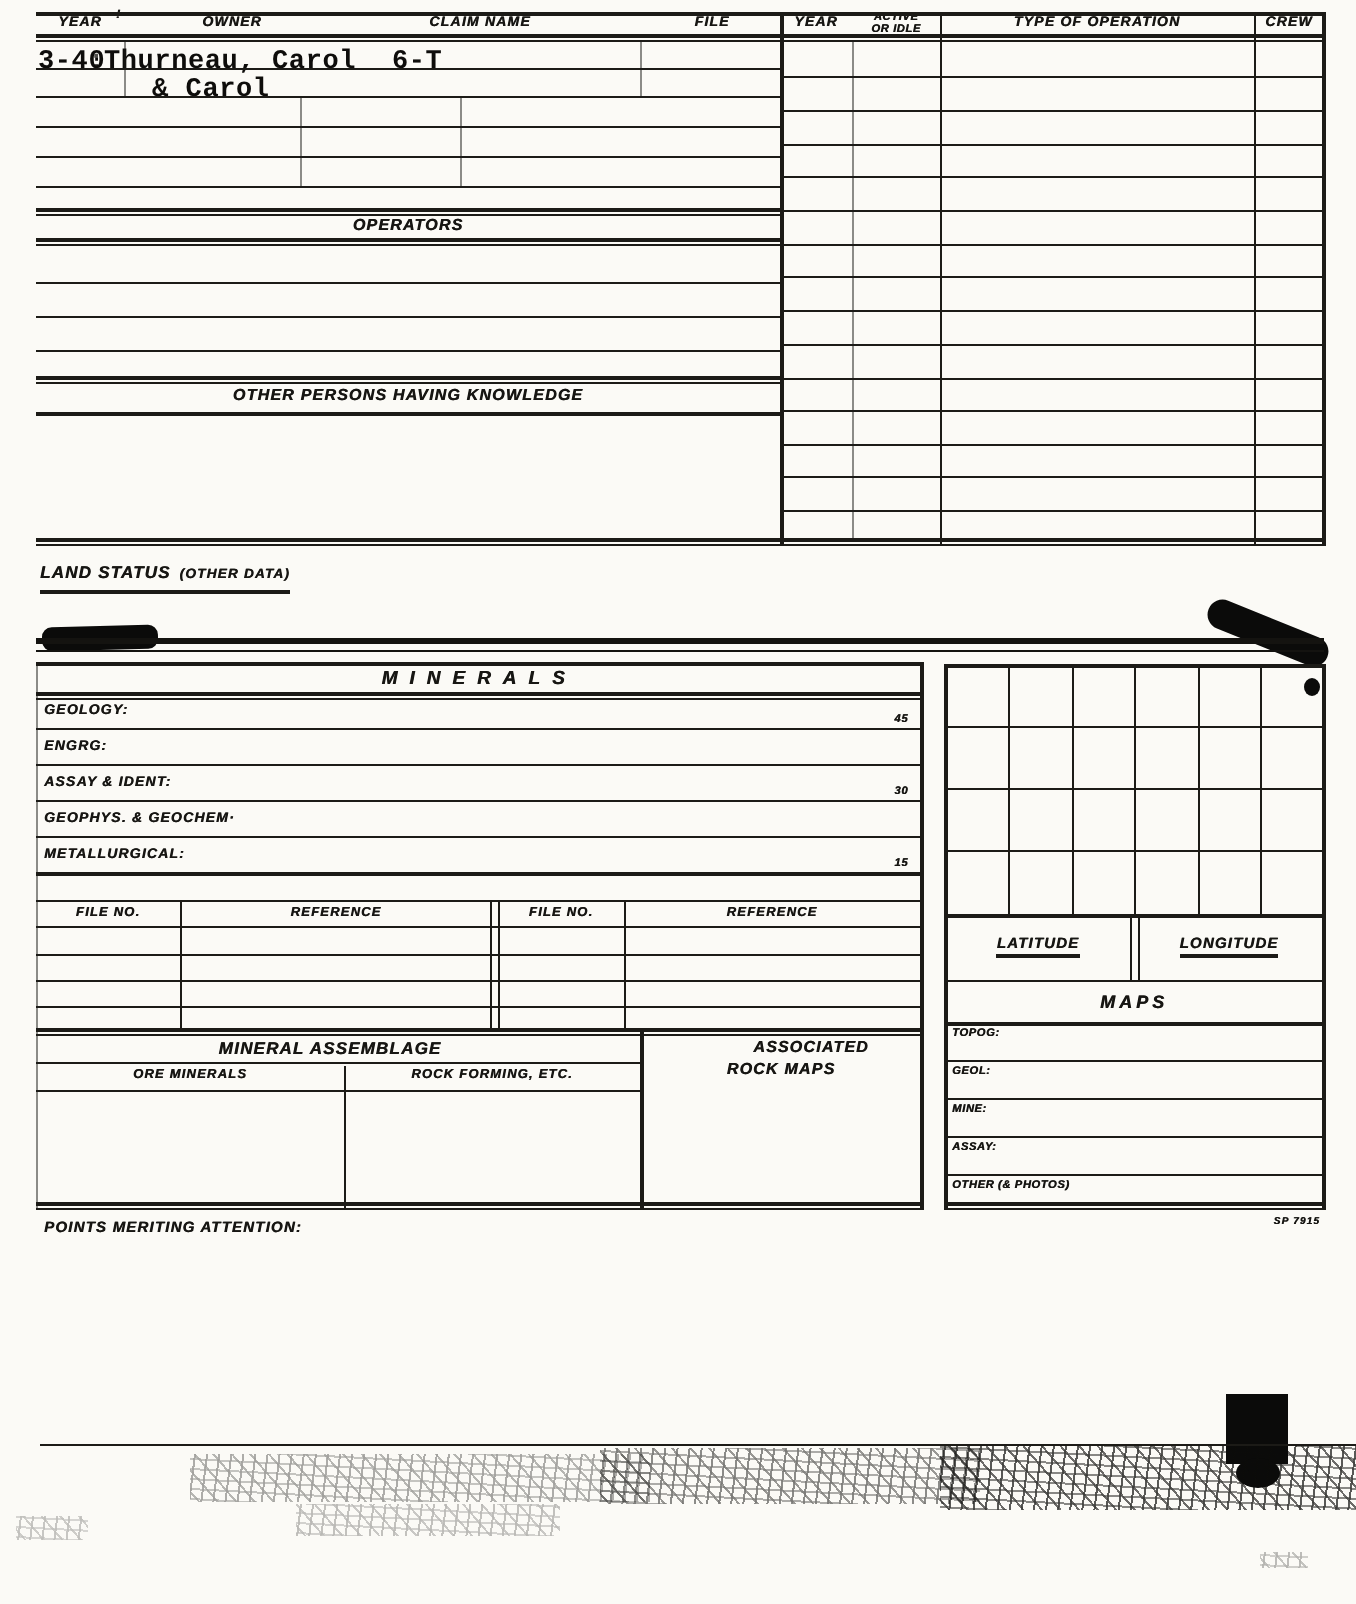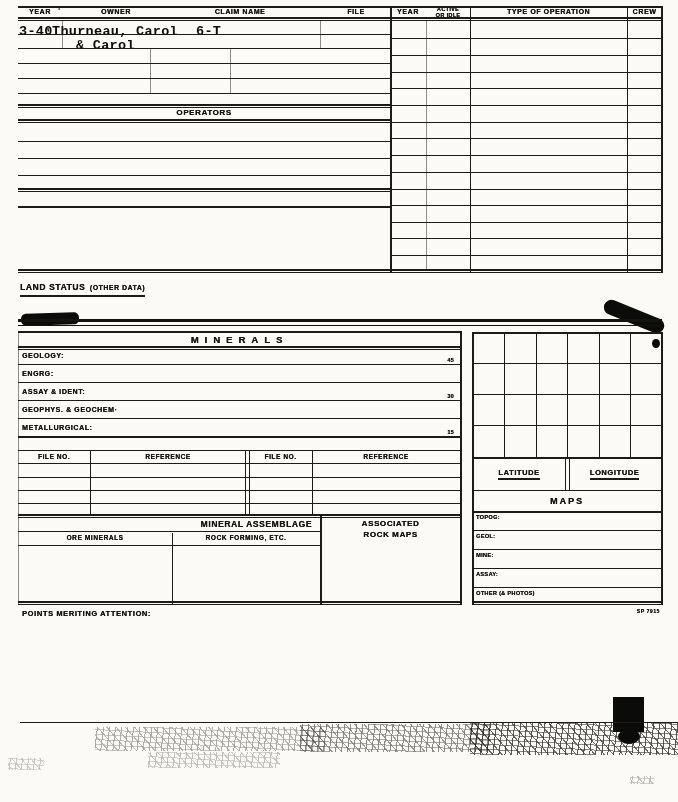--- a/index.html
+++ b/index.html
@@ -8,21 +8,21 @@
     position: relative; width: 678px; height: 802px;
     background: #fbfaf6; overflow: hidden;
     font-family: "Liberation Sans", sans-serif; color: #171613;
   }
   .abs { position: absolute; }
   .ln  { position: absolute; background: #1c1b17; }
   .ln.lt { opacity: .5; }
   .dbl { position: absolute; height: 4px; border-top: 2px solid #1c1b17; border-bottom: 1px solid #1c1b17; }
   .dh  { position: absolute; height: 7px; border-top: 3px solid #141310; border-bottom: 1.5px solid #141310; }
   .lbl { position: absolute; font-weight: 700; letter-spacing: .6px; white-space: nowrap;
-         font-size: 7px; text-shadow: .25px 0 0 currentColor; }
+         font-size: 7px; text-shadow: .25px 0 0 currentColor; font-style: italic; }
   .ctr { text-align: center; }
   .rt  { text-align: right; }
   .tiny { font-size: 5.6px; letter-spacing: .3px; }
   .mono { position: absolute; font-family: "Liberation Mono", "DejaVu Sans Mono", monospace;
           font-weight: 700; font-size: 13.5px; color: #0e0d0b; white-space: nowrap; letter-spacing: .3px; }
   .title { font-size: 9.5px; }
   .under { border-bottom: 2px solid #1c1b17; padding-bottom: 1px; }
   .blob { position: absolute; background: #0b0b0a; }
   .noise { position: absolute;
     background:
@@ -48,20 +48,21 @@
   <div class="mono" style="left:196px; top:24px;">6-T</div>
   <div class="mono" style="left:76px; top:38px;">&amp; Carol</div>
 
   <div class="lbl ctr" style="left:390px; top:8px; width:36px;">YEAR</div>
   <div class="lbl ctr tiny" style="left:426px; top:6px; width:44px;">ACTIVE</div>
   <div class="lbl ctr tiny" style="left:426px; top:12px; width:44px;">OR IDLE</div>
   <div class="lbl ctr" style="left:470px; top:8px; width:157px;">TYPE OF OPERATION</div>
   <div class="lbl ctr" style="left:627px; top:8px; width:35px;">CREW</div>
 
   <div class="lbl ctr" style="left:18px; top:108px; width:372px; font-size:8px;">OPERATORS</div>
+  <div class="lbl ctr" style="left:18px; top:193px; width:372px; font-size:8px;">OTHER PERSONS HAVING KNOWLEDGE</div>
 
   <div class="abs under" style="left:20px; top:276px;">
     <span class="lbl" style="position:static; font-size:8.5px;">LAND STATUS</span>
     <span class="lbl" style="position:static; font-size:6.8px;">(OTHER DATA)</span>
   </div>
 
   <div class="blob" style="left:21px; top:313px; width:58px; height:12px; border-radius:5px; transform:rotate(-1.5deg);"></div>
   <div class="blob" style="left:602px; top:309px; width:64px; height:15px; border-radius:8px; transform:rotate(22deg);"></div>
   <div class="blob" style="left:652px; top:339px; width:8px; height:9px; border-radius:50%;"></div>
 
@@ -74,24 +75,24 @@
   <div class="lbl" style="left:22px; top:424px;">METALLURGICAL:</div>
   <div class="lbl rt tiny" style="left:436px; top:357px; width:18px;">45</div>
   <div class="lbl rt tiny" style="left:436px; top:393px; width:18px;">30</div>
   <div class="lbl rt tiny" style="left:436px; top:429px; width:18px;">15</div>
 
   <div class="lbl ctr" style="left:18px;  top:453px; width:72px;  font-size:6.5px;">FILE NO.</div>
   <div class="lbl ctr" style="left:90px;  top:453px; width:156px; font-size:6.5px;">REFERENCE</div>
   <div class="lbl ctr" style="left:249px; top:453px; width:63px;  font-size:6.5px;">FILE NO.</div>
   <div class="lbl ctr" style="left:312px; top:453px; width:148px; font-size:6.5px;">REFERENCE</div>
 
-  <div class="lbl ctr" style="left:18px; top:519px; width:294px; font-size:8.5px;text-align:right;">MINERAL ASSEMBLAGE</div>
+  <div class="lbl ctr" style="left:18px; top:519px; width:294px; font-size:8.5px;">MINERAL ASSEMBLAGE</div>
   <div class="lbl ctr" style="left:18px;  top:534px; width:154px; font-size:6.5px;">ORE MINERALS</div>
   <div class="lbl ctr" style="left:172px; top:534px; width:148px; font-size:6.5px;">ROCK FORMING, ETC.</div>
-  <div class="lbl ctr" style="left:320px; top:519px; width:141px; font-size:8px;">ASSOCIATED</div>
+  <div class="lbl ctr" style="left:335px; top:519px; width:141px; font-size:8px;">ASSOCIATED</div>
   <div class="lbl ctr" style="left:320px; top:530px; width:141px; font-size:8px;">ROCK MAPS</div>
 
   <div class="abs ctr" style="left:472px; top:461px; width:94px;">
     <span class="lbl under" style="position:static; font-size:7.5px;">LATITUDE</span>
   </div>
   <div class="abs ctr" style="left:567px; top:461px; width:95px;">
     <span class="lbl under" style="position:static; font-size:7.5px;">LONGITUDE</span>
   </div>
   <div class="lbl ctr" style="left:472px; top:496px; width:190px; font-size:9px; letter-spacing:2px;">MAPS</div>
   <div class="lbl tiny" style="left:476px; top:514px;">TOPOG:</div>

